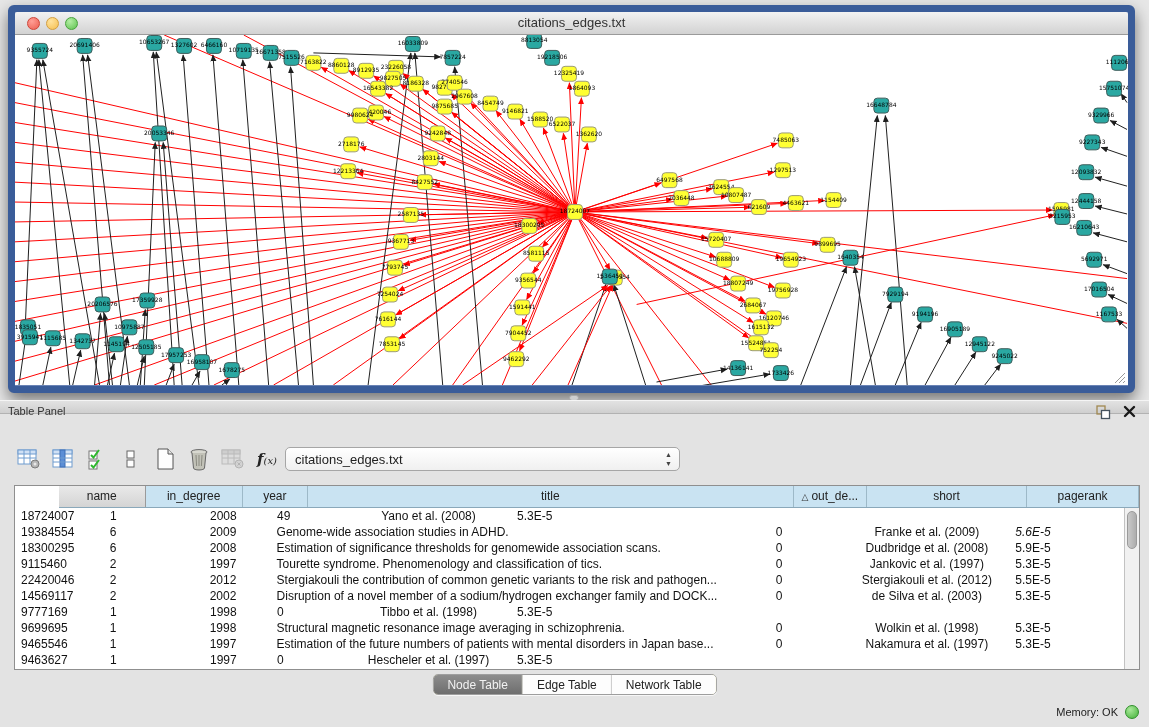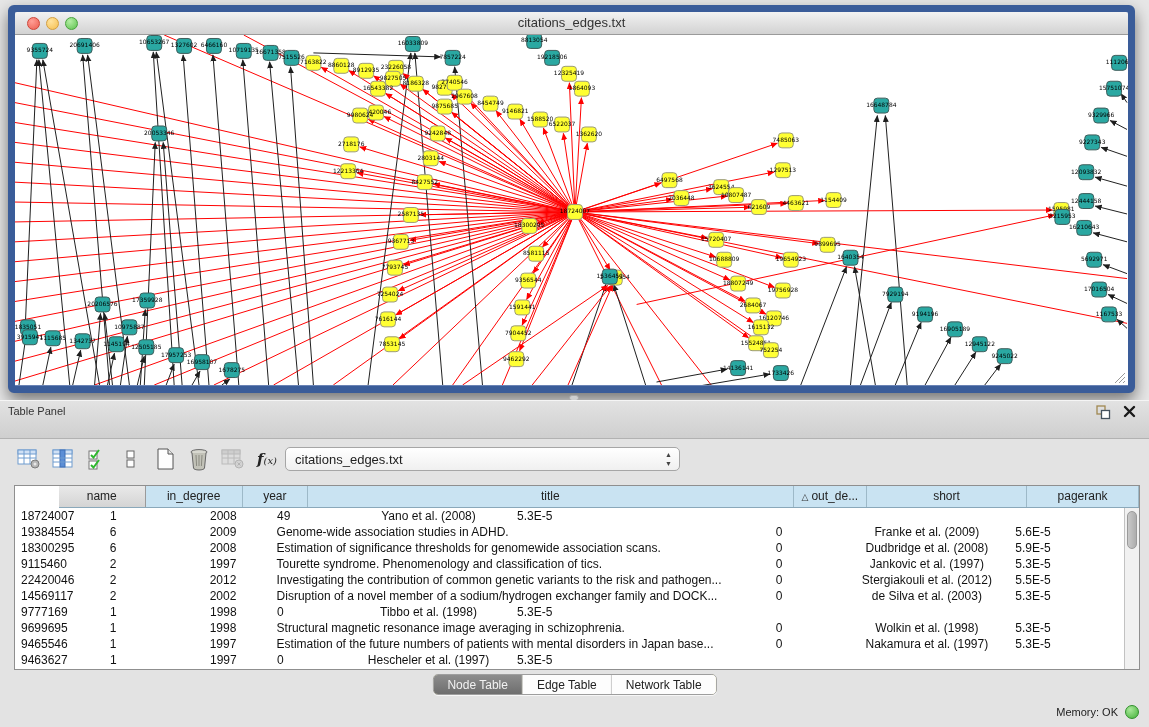--- a/index.html
+++ b/index.html
@@ -27,21 +27,21 @@
   .nl  { font:6px "DejaVu Sans",sans-serif; fill:#000; text-anchor:middle; }
   #grip { position:absolute; right:2px; bottom:2px; }
 
   
   #dimple { position:absolute; left:569px; top:395px; width:10px; height:6px;
     border-radius:3px; background:#cfcfcf; border:1px solid #a8a8a8; }
 
   
   #table-panel { position:absolute; left:0; top:400px; width:1149px; height:327px;
     background:#e3e3e3; }
-  #tp-titlebar { height:39px; background:linear-gradient(#e2e2e2,#cfcfcf);
+  #tp-titlebar { height:14px; background:linear-gradient(#e2e2e2,#cfcfcf);
     border-top:1px solid #f5f5f5; border-bottom:1px solid #b2b2b2; position:relative;padding-left:27px; }
   #tp-title { position:absolute; left:8px; top:4px; font-size:11px; color:#333; }
   #tp-float { position:absolute; right:38px; top:3px; width:16px; height:16px; cursor:pointer; }
   #tp-close { position:absolute; right:12px; top:3px; width:15px; height:15px; cursor:pointer; }
 
   
   #tp-toolbar { position:absolute; left:14px; top:44px; height:30px; display:flex; align-items:center; }
   .tbtn { width:30px; height:28px; margin-right:4px; display:flex; align-items:center;
     justify-content:center; border-radius:3px; }
   .tbtn.dis { opacity:.55; }
@@ -796,21 +796,21 @@
           <div class="tcell center" style="width: 165px;">Yano et al. (2008)</div>
           <div class="tcell" style="width: 115px;">5.3E-5</div>
         </div>
         <div class="trow">
           <div class="tcell" style="width: 89px;">19384554</div>
           <div class="tcell" style="width: 100px;">6</div>
           <div class="tcell" style="width: 67px;">2009</div>
           <div class="tcell" style="width: 500px;">Genome-wide association studies in ADHD.</div>
           <div class="tcell" style="width: 75px;">0</div>
           <div class="tcell center" style="width: 165px;">Franke et al. (2009)</div>
-          <div class="tcell" style="width: 115px;">5.6E-5</div>
+          <div class="tcell" style="width: 115px; font-style: italic;">5.6E-5</div>
         </div>
         <div class="trow">
           <div class="tcell" style="width: 89px;">18300295</div>
           <div class="tcell" style="width: 100px;">6</div>
           <div class="tcell" style="width: 67px;">2008</div>
           <div class="tcell" style="width: 500px;">Estimation of significance thresholds for genomewide association scans.</div>
           <div class="tcell" style="width: 75px;">0</div>
           <div class="tcell center" style="width: 165px;">Dudbridge et al. (2008)</div>
           <div class="tcell" style="width: 115px;">5.9E-5</div>
         </div>
@@ -820,21 +820,21 @@
           <div class="tcell" style="width: 67px;">1997</div>
           <div class="tcell" style="width: 500px;">Tourette syndrome. Phenomenology and classification of tics.</div>
           <div class="tcell" style="width: 75px;">0</div>
           <div class="tcell center" style="width: 165px;">Jankovic et al. (1997)</div>
           <div class="tcell" style="width: 115px;">5.3E-5</div>
         </div>
         <div class="trow">
           <div class="tcell" style="width: 89px;">22420046</div>
           <div class="tcell" style="width: 100px;">2</div>
           <div class="tcell" style="width: 67px;">2012</div>
-          <div class="tcell" style="width: 500px;">Investigating the contribution of common genetic variants to the risk and pathogen...</div>
+          <div class="tcell" style="width: 500px;">Stergiakouli the contribution of common genetic variants to the risk and pathogen...</div>
           <div class="tcell" style="width: 75px;">0</div>
           <div class="tcell center" style="width: 165px;">Stergiakouli et al. (2012)</div>
           <div class="tcell" style="width: 115px;">5.5E-5</div>
         </div>
         <div class="trow">
           <div class="tcell" style="width: 89px;">14569117</div>
           <div class="tcell" style="width: 100px;">2</div>
           <div class="tcell" style="width: 67px;">2002</div>
           <div class="tcell" style="width: 500px;">Disruption of a novel member of a sodium/hydrogen exchanger family and DOCK...</div>
           <div class="tcell" style="width: 75px;">0</div>

